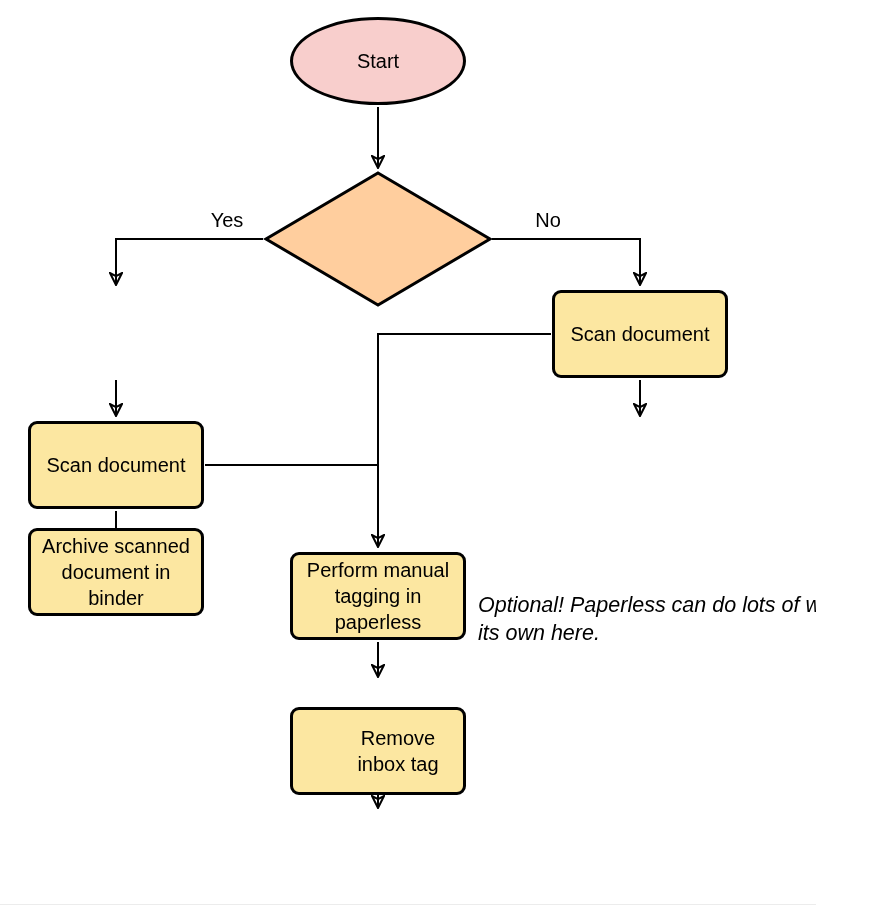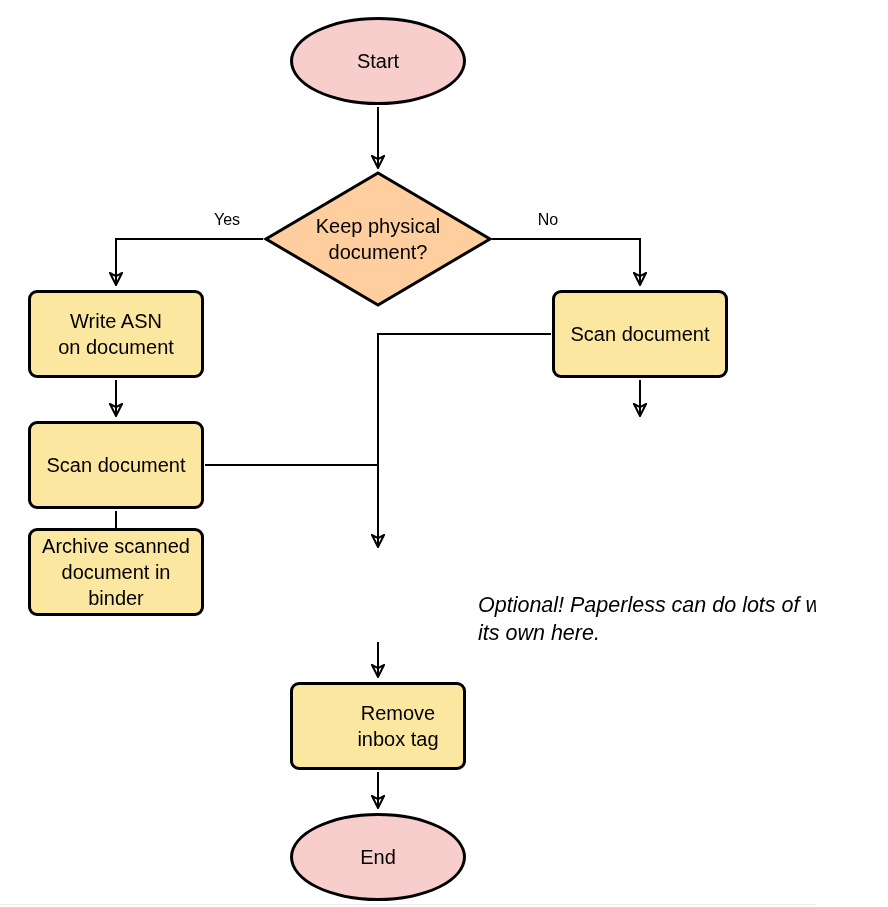--- a/index.html
+++ b/index.html
@@ -64,21 +64,21 @@
     stroke-width: 3;
     stroke-linejoin: miter;
   }
   .diamond .label {
     position: relative;
   }
   .edge-label {
     position: absolute;
     width: 48px;
     text-align: center;
-    font-size: 16px;
+    font-size: 20px;
     line-height: 22px;
   }
   .annotation {
     position: absolute;
     left: 478px;
     top: 591px;
     width: 412px;
     font-size: 21.5px;
     line-height: 28px;
     font-style: italic;
@@ -116,55 +116,51 @@
   </svg>
 
   <div class="node terminator" style="left:290px; top:17px; width:176px; height:88px;">
     <span>Start</span>
   </div>
 
   <div class="node diamond" style="left:263px; top:170px; width:230px; height:138px;">
     <svg width="230" height="138" viewBox="0 0 230 138">
       <polygon points="115,3 227,69 115,135 3,69"></polygon>
     </svg>
-    <div class="label">Keep physical
-document?</div>
   </div>
 
   <div class="edge-label" style="left:203px; top:209px;">Yes</div>
   <div class="edge-label" style="left:524px; top:209px;">No</div>
 
-  <div class="node process" style="left:28px; top:290px; width:176px; height:88px;">
-    <span>Write ASN
-on document</span>
-  </div>
 
   <div class="node process" style="left:28px; top:421px; width:176px; height:88px;">
     <span>Scan document</span>
   </div>
 
   <div class="node process" style="left:28px; top:528px; width:176px; height:88px;">
     <span>Archive scanned
 document in
 binder</span>
   </div>
 
   <div class="node process" style="left:552px; top:290px; width:176px; height:88px;">
     <span>Scan document</span>
   </div>
 
 
+  <div class="node process" style="left:290px; top:552px; width:176px; height:88px;">
+    <span>Perform manual
+tagging in
+paperless</span>
+  </div>
 
   <div class="annotation">Optional! Paperless can do lots of work on
 its own here.</div>
 
-  <div class="node process" style="left:290px; top:682px; width:176px; height:88px;padding-left:40px;">
+  <div class="node process" style="left:290px; top:707px; width:176px; height:88px;padding-left:40px;">
     <span>Remove
 inbox tag</span>
   </div>
 
-  <div class="node terminator" style="left:290px; top:813px; width:176px; height:88px;">
-    <span>End</span>
-  </div>
 
   <div class="bottom-rule"></div>
 
 </div>
 
 </body></html>

